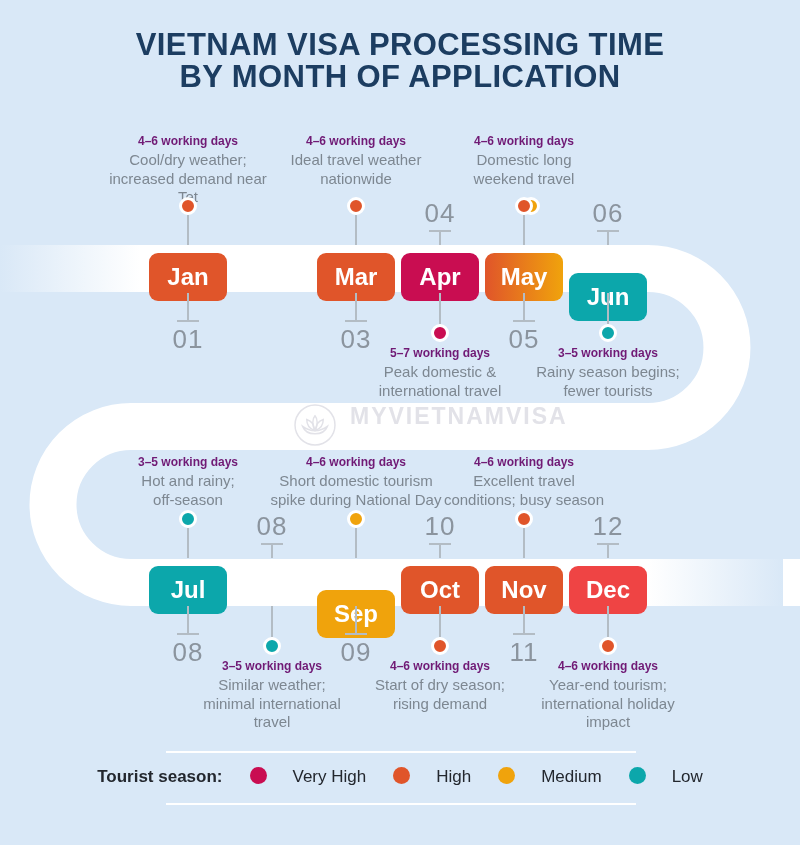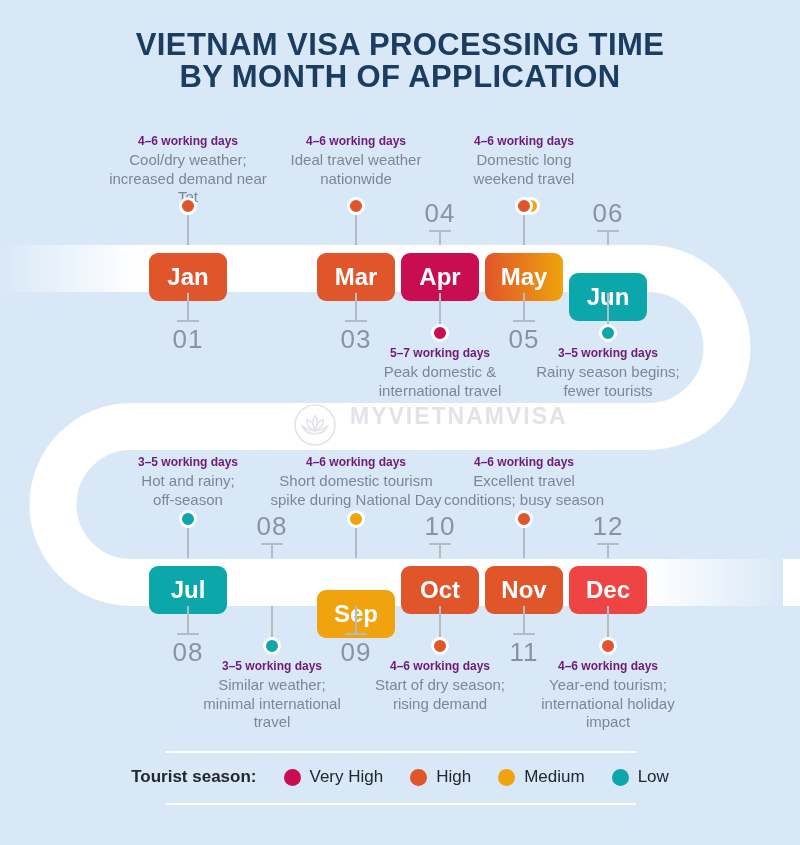--- a/index.html
+++ b/index.html
@@ -40,21 +40,21 @@
   .num-below{top:190px;}
   .mbox{position:absolute;top:119px;left:51px;width:78px;height:48px;border-radius:9px;
         display:flex;align-items:center;justify-content:center;color:#fff;font-weight:700;font-size:24px;}
   
   .rule{position:absolute;left:166px;width:470px;height:2px;background:#fff;}
   .rule-top{top:751px;}
   .rule-bottom{top:803px;}
   .legend{position:absolute;top:767px;left:0;right:0;display:flex;justify-content:center;
           align-items:center;gap:27px;font-size:17px;color:#23272e;}
   .legend-label{font-weight:700;}
-  .legend-item{display:flex;align-items:center;gap:9px;}
+  .legend-item{display:flex;align-items:flex-start;gap:26px;}
   .ldot{width:17px;height:17px;border-radius:50%;}
 </style>
 </head>
 <body>
 
 <div class="stage">
 
   <svg class="road" width="800" height="845" viewBox="0 0 800 845">
     <defs>
       <linearGradient id="fadeL" x1="0" y1="0" x2="1" y2="0">

